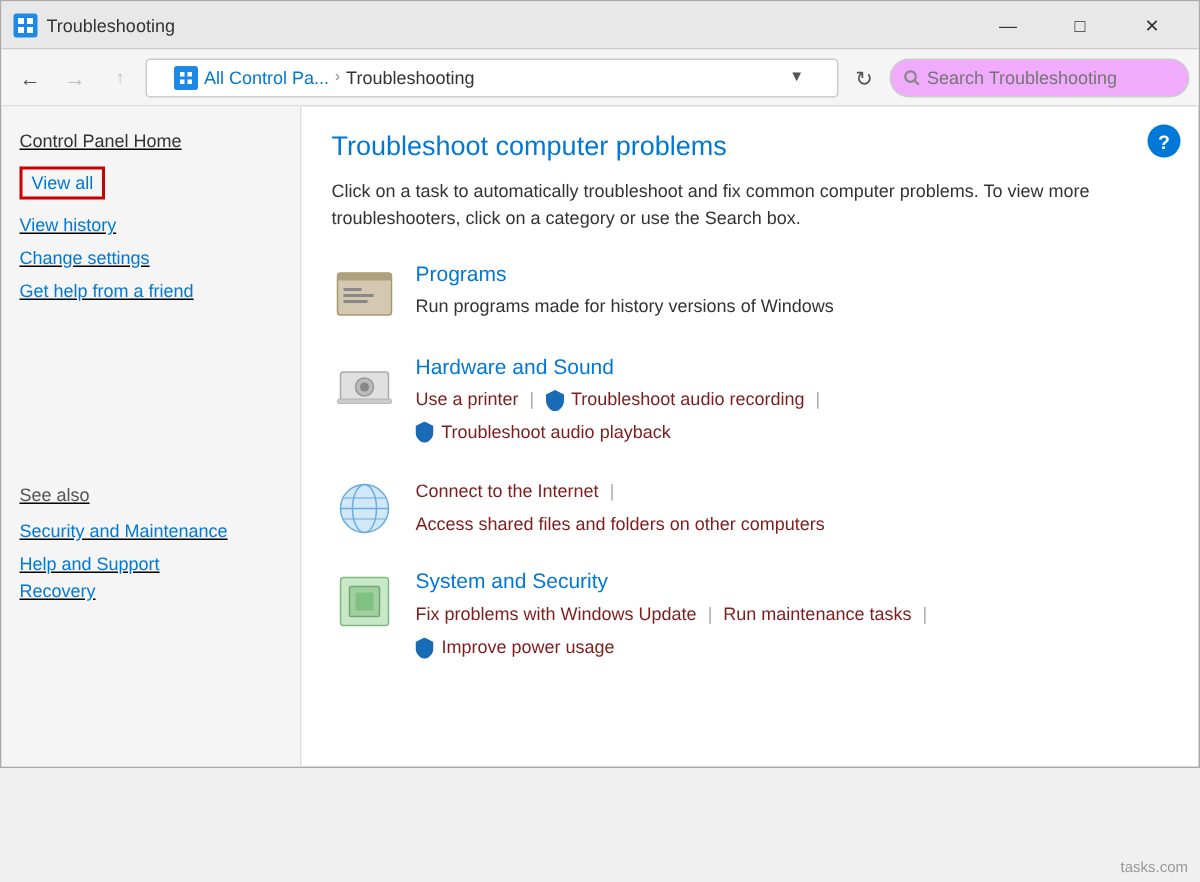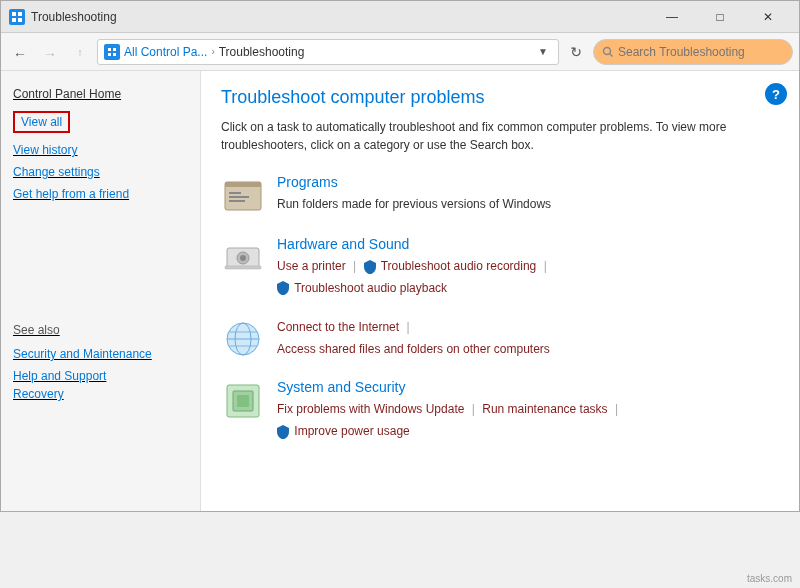--- a/index.html
+++ b/index.html
@@ -56,21 +56,21 @@
     }
     .nav-btn.disabled { color: #bbb; cursor: default; }
     .breadcrumb-bar {
       flex: 1;
       height: 26px;
       background: white;
       border: 1px solid #ccc;
       border-radius: 3px;
       display: flex;
       align-items: center;
-      padding: 0 6px;
+      padding: 0 18px;
       font-size: 12px;
       color: #333;
       cursor: pointer;
     }
     .breadcrumb-bar .bc-icon {
       width: 16px; height: 16px; margin-right: 4px;
       background: #1e88e5; border-radius: 2px;
       display: flex; align-items: center; justify-content: center;
     }
     .breadcrumb-link { color: #0078d7; cursor: pointer; }
@@ -86,21 +86,21 @@
       background: transparent; border: none; cursor: pointer;
       color: #555; font-size: 14px; border-radius: 3px;
     }
     .search-box {
       width: 200px; height: 26px;
       border: 1px solid #ccc;
       border-radius: 13px;
       display: flex;
       align-items: center;
       padding: 0 8px;
-      background: #fdba74;
+      background: #f0abfc;
     }
     .search-box svg { color: #888; margin-right: 4px; flex-shrink: 0; }
     .search-box input {
       border: none; outline: none; background: transparent;
       font-size: 12px; color: #555; width: 140px;
     }
 
     
     .window {
       background: white;
@@ -324,21 +324,21 @@
             <rect x="2" y="6" width="36" height="28" rx="2" fill="#d4c9b0" stroke="#a89870" stroke-width="1"></rect>
             <rect x="2" y="6" width="36" height="5" rx="1" fill="#b0a080"></rect>
             <rect x="6" y="16" width="12" height="2" fill="#888"></rect>
             <rect x="6" y="20" width="20" height="2" fill="#888"></rect>
             <rect x="6" y="24" width="16" height="2" fill="#888"></rect>
           </svg>
         </div>
         <div class="category-info">
           <a class="category-title">Programs</a>
           <div class="category-links">
-            <span>Run folders made for previous versions of Windows</span>
+            <span>Run programs made for history versions of Windows</span>
           </div>
         </div>
       </div>
 
       <div class="category-item">
         <div class="category-icon">
           <svg width="40" height="40" viewBox="0 0 40 40">
             <rect x="4" y="10" width="32" height="20" rx="2" fill="#e0e0e0" stroke="#aaa" stroke-width="1"></rect>
             <circle cx="20" cy="20" r="6" fill="#bbb" stroke="#999" stroke-width="1"></circle>
             <circle cx="20" cy="20" r="3" fill="#888"></circle>

